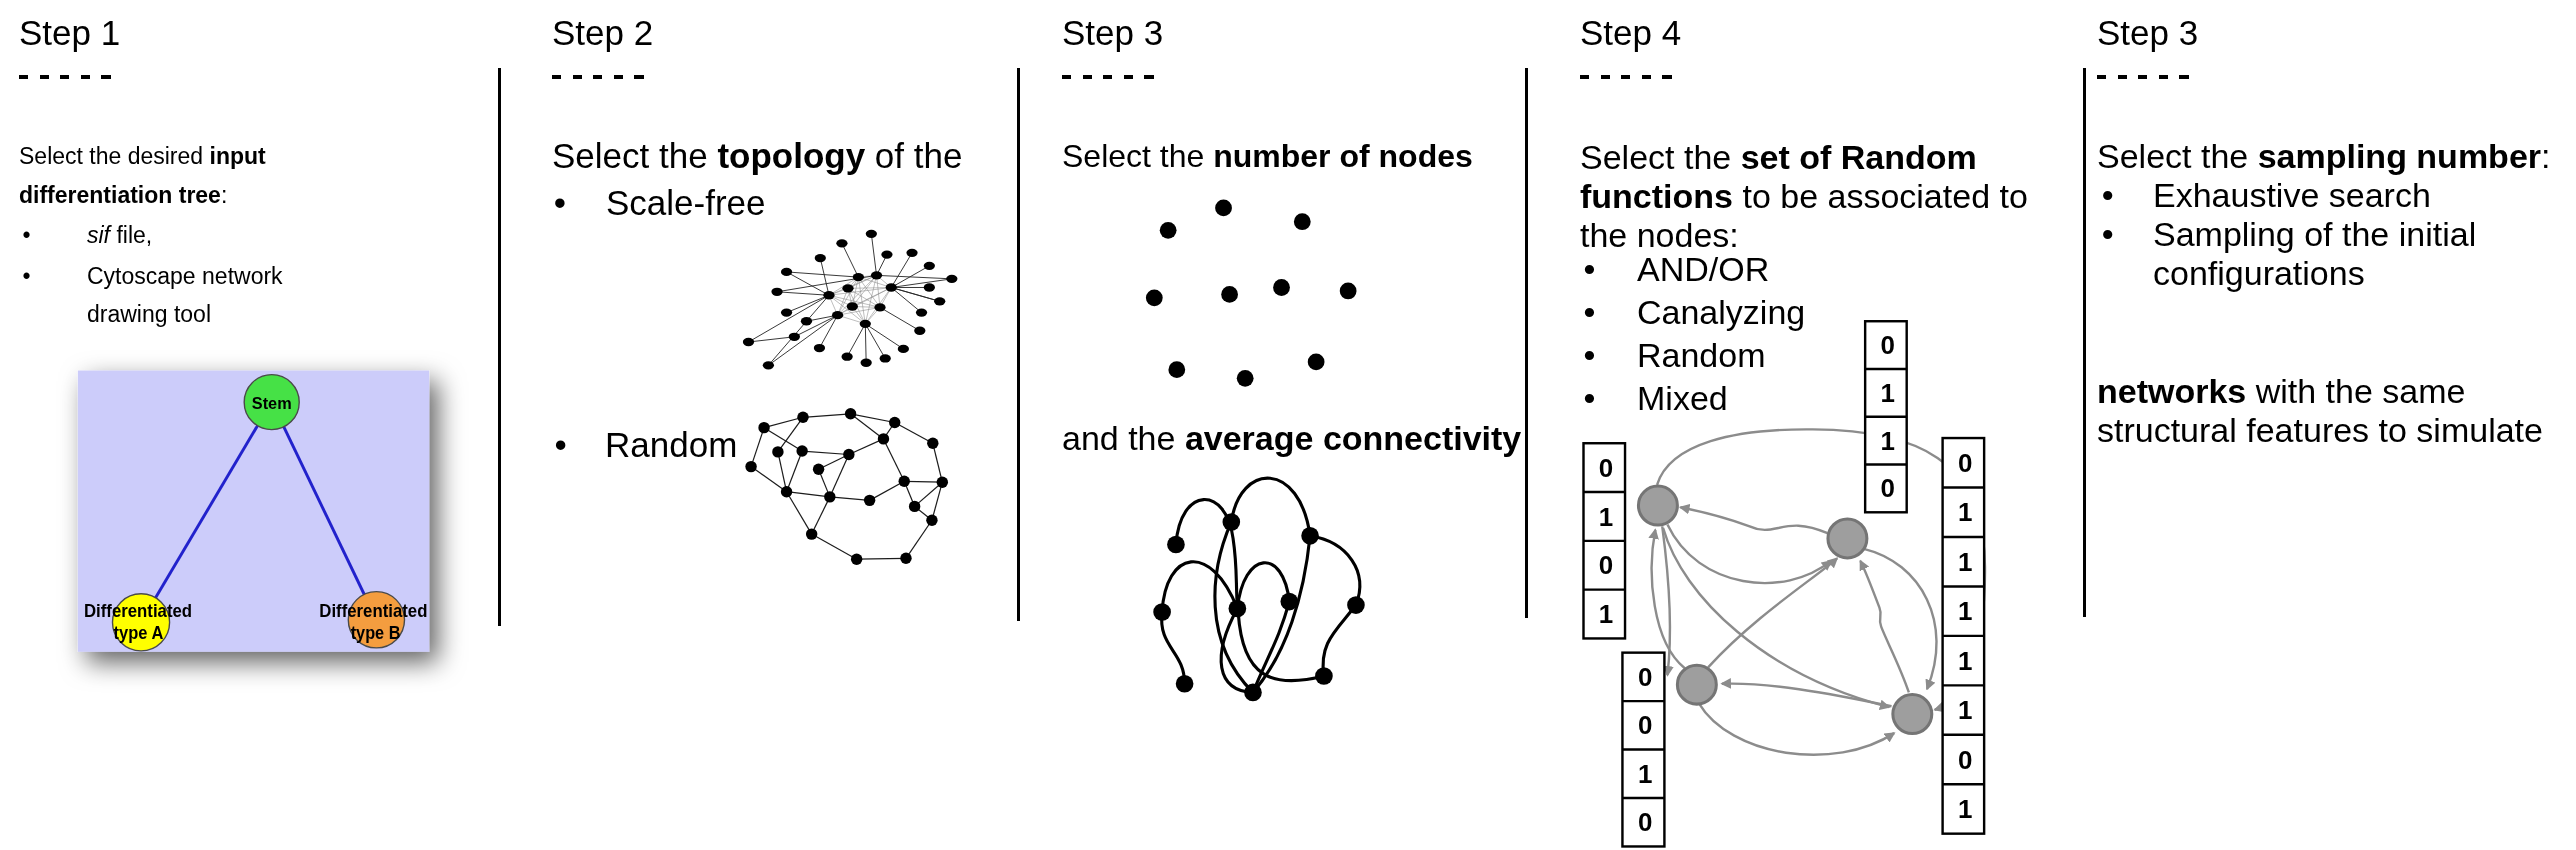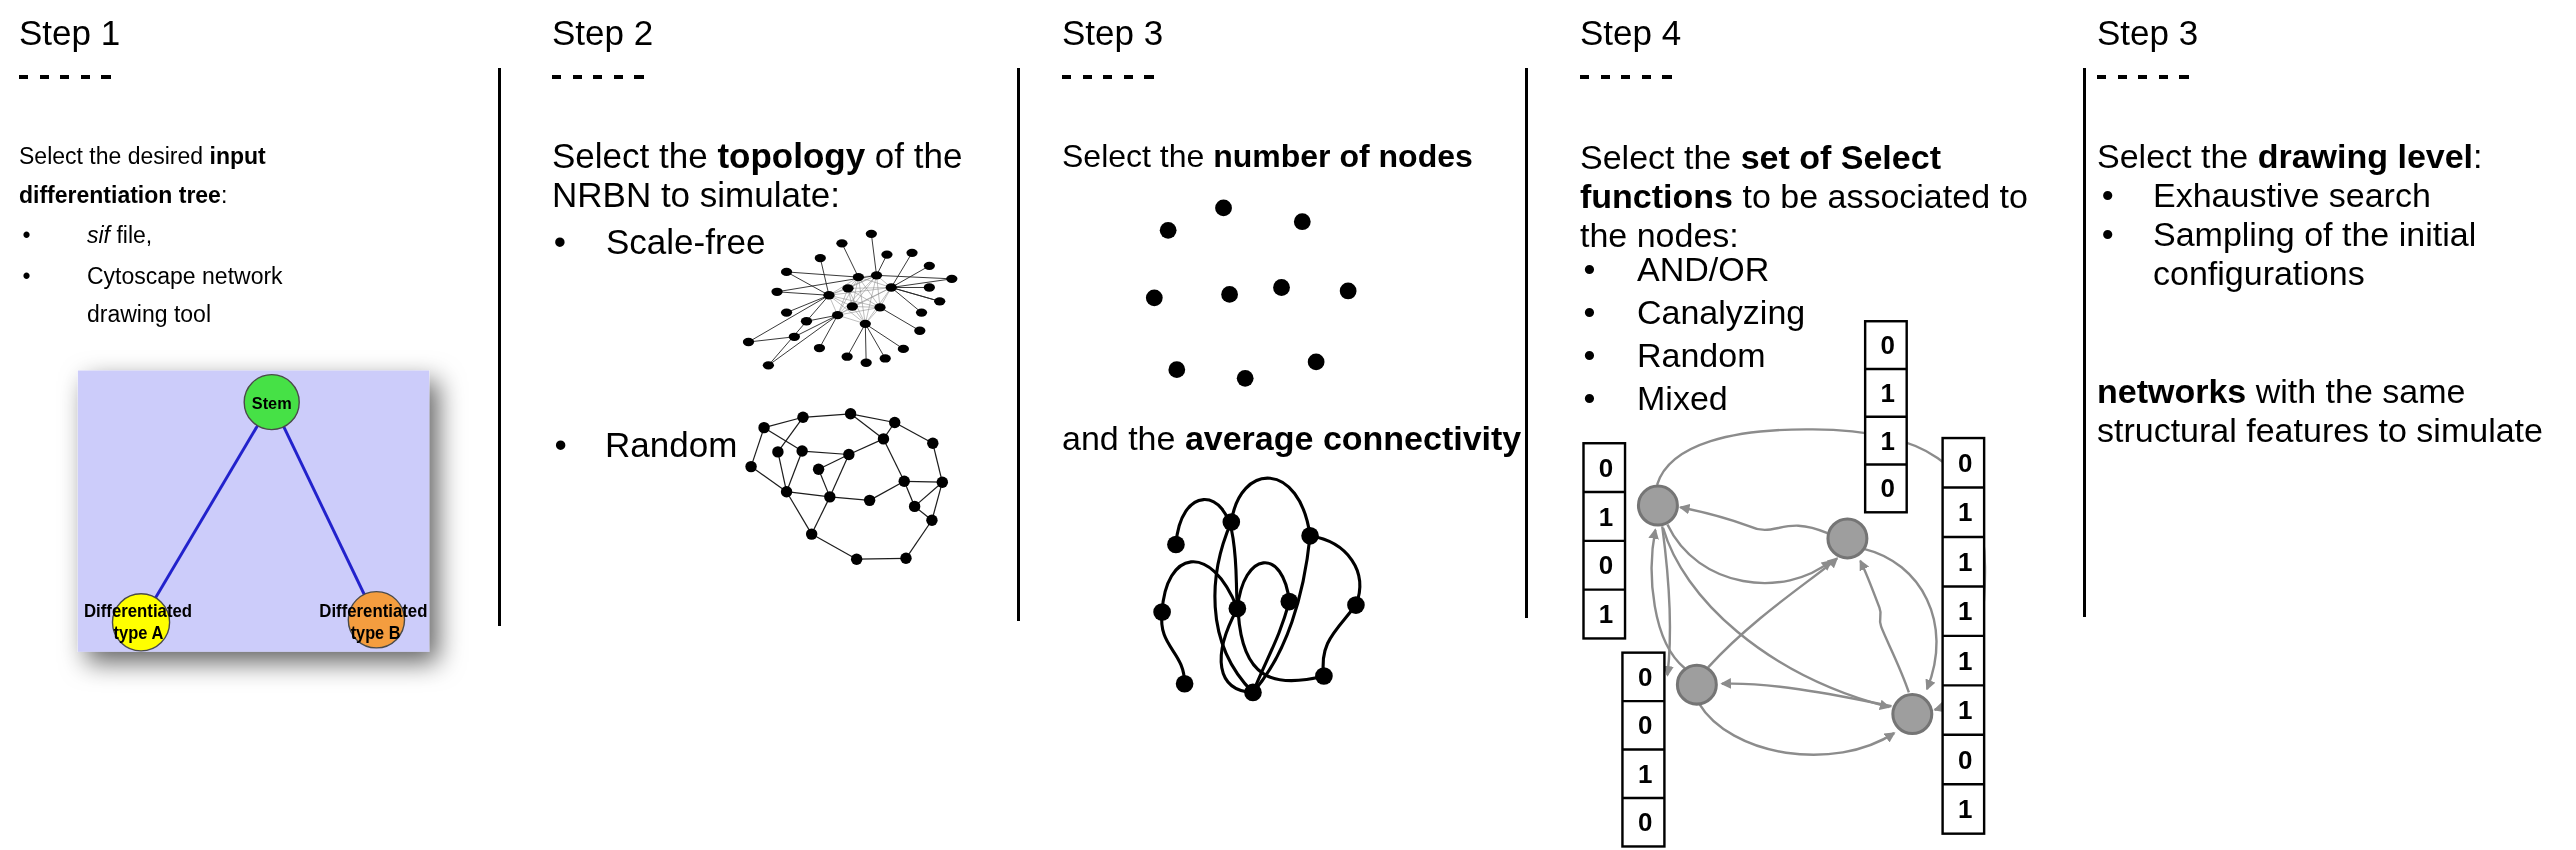--- a/index.html
+++ b/index.html
@@ -309,48 +309,47 @@
 <div class="t" style="left:19px;top:137px;font-size:23px;line-height:39px">
 <div>Select the desired <b>input</b></div>
 <div><b>differentiation tree</b>:</div>
 <div class="li" style="padding-left:68px;margin-top:1.1px"><span class="bu" style="left:3.5px">•</span><i>sif</i> file,</div>
 <div class="li" style="padding-left:68px;margin-top:1.6px"><span class="bu" style="left:3.5px">•</span>Cytoscape network</div>
 <div style="padding-left:68px;margin-top:-0.5px">drawing tool</div>
 </div>
 
 <div class="t" style="left:552px;top:136px;font-size:35px;line-height:39px">
 <div>Select the <b>topology</b> of the</div>
-<div>NRBN to simulate:</div>
 <div class="li" style="padding-left:54px;margin-top:7.6px"><span class="bu" style="left:1.7px">•</span>Scale-free</div>
 </div>
 <div class="t" style="left:552px;top:425px;font-size:35px;line-height:39px">
 <div class="li" style="padding-left:53px"><span class="bu" style="left:2.6px">•</span>Random</div>
 </div>
 
 <div class="t" style="left:1062px;top:137px;font-size:32px;line-height:39px">
 <div>Select the <b>number of nodes</b></div>
 </div>
 <div class="t" style="left:1062px;top:419px;font-size:34px;line-height:39px">
 <div>and the <b>average connectivity</b></div>
 </div>
 
 <div class="t" style="left:1580px;top:138px;font-size:34px;line-height:39px">
-<div>Select the <b>set of Select</b></div>
+<div>Select the <b>set of Random</b></div>
 <div><b>functions</b> to be associated to</div>
 <div>the nodes:</div>
 </div>
 <div class="t" style="left:1580px;top:248px;font-size:34px;line-height:43px">
 <div class="li" style="padding-left:57px"><span class="bu" style="left:3.5px">•</span>AND/OR</div>
 <div class="li" style="padding-left:57px"><span class="bu" style="left:3.5px">•</span>Canalyzing</div>
 <div class="li" style="padding-left:57px"><span class="bu" style="left:3.5px">•</span>Random</div>
 <div class="li" style="padding-left:57px"><span class="bu" style="left:3.5px">•</span>Mixed</div>
 </div>
 
 <div class="t" style="left:2097px;top:137px;font-size:34px;line-height:39px">
-<div>Select the <b>drawing level</b>:</div>
+<div>Select the <b>sampling number</b>:</div>
 <div class="li" style="padding-left:56px"><span class="bu" style="left:4.8px">•</span>Exhaustive search</div>
 <div class="li" style="padding-left:56px"><span class="bu" style="left:4.8px">•</span>Sampling of the initial</div>
 <div style="padding-left:56px">configurations</div>
 </div>
 <div class="t" style="left:2097px;top:372px;font-size:34px;line-height:39px">
 <div><b>networks</b> with the same</div>
 <div>structural features to simulate</div>
 </div>
 
 </body></html>

